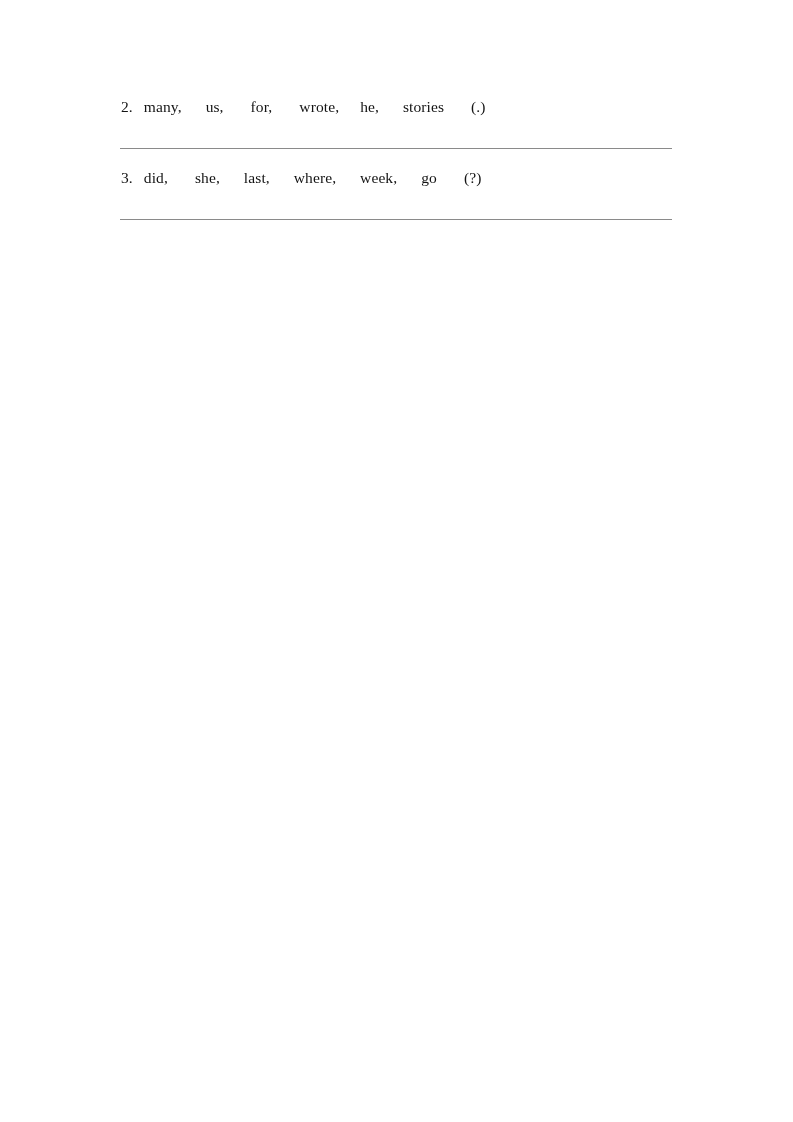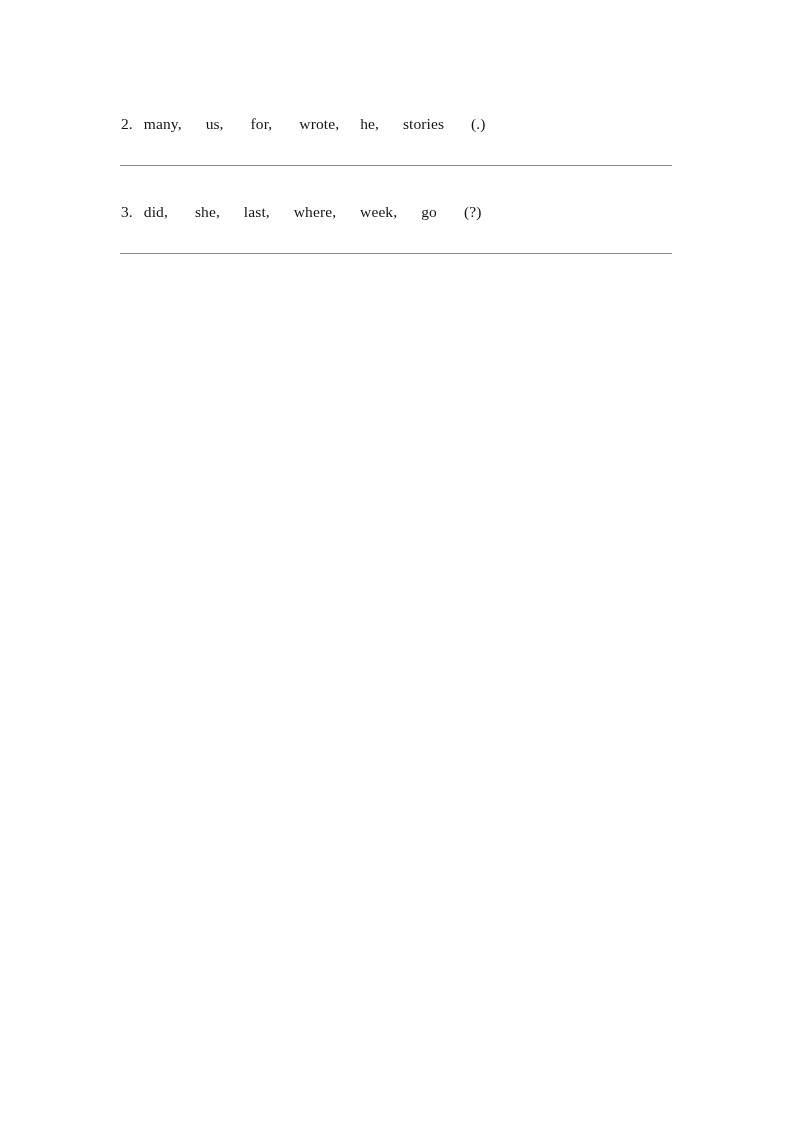--- a/index.html
+++ b/index.html
@@ -28,21 +28,20 @@
   .content {
     position: absolute;
     left: 120px;
     top: 96px;
     width: 552px;
   }
 
   
   .item {
     position: relative;
-    margin-top: 17px;
   }
 
   .item-line {
     font-size: 15.5px;
     line-height: 22px;
     color: #141414;
     white-space: nowrap;
     letter-spacing: 0.1px;
     padding-left: 1px;
   }

